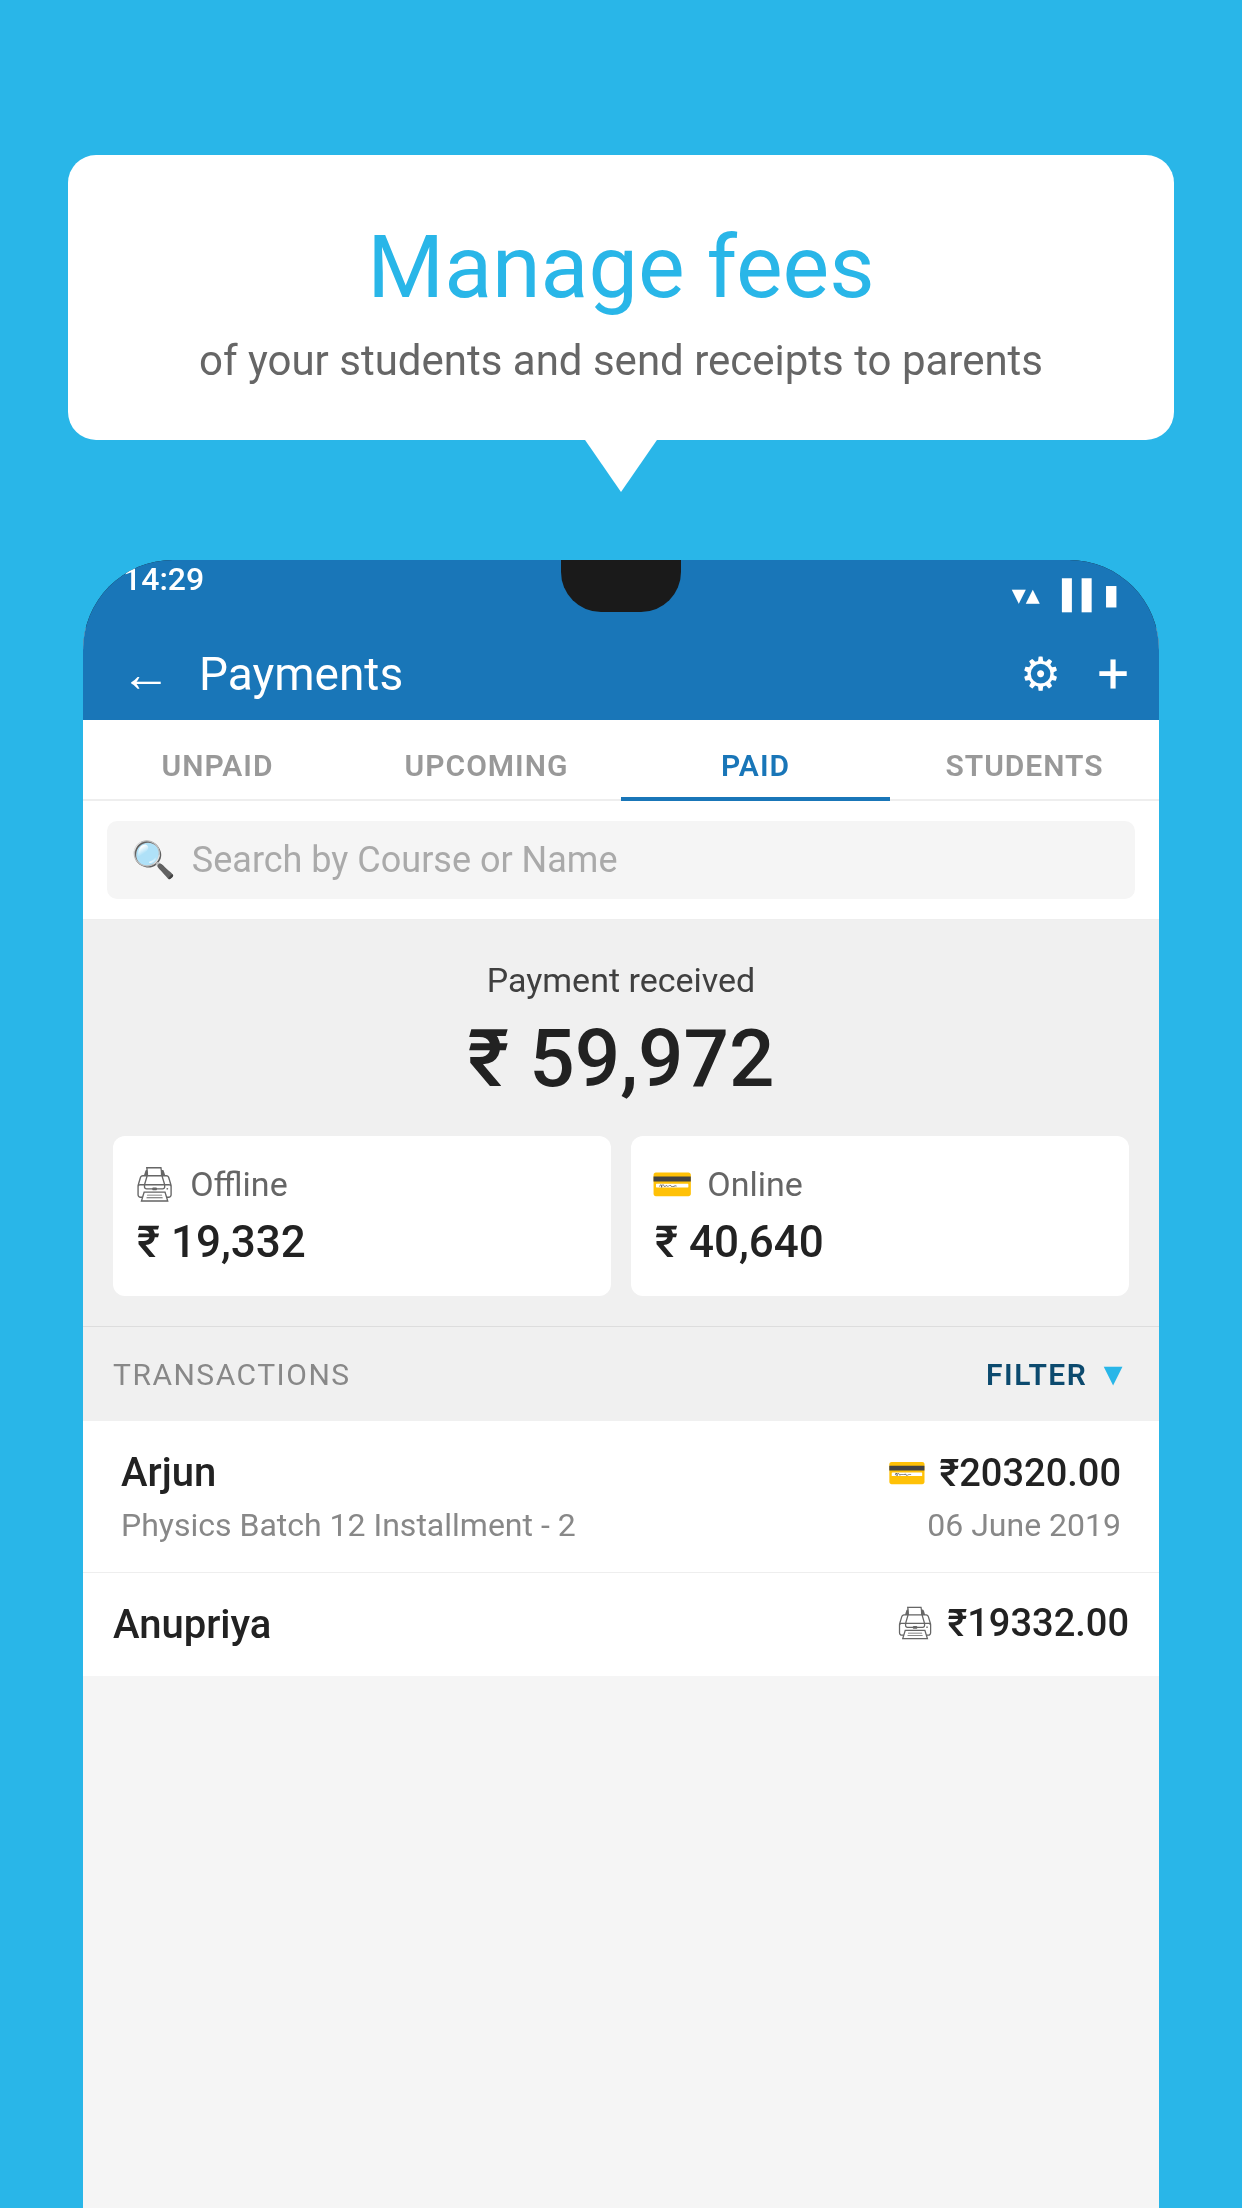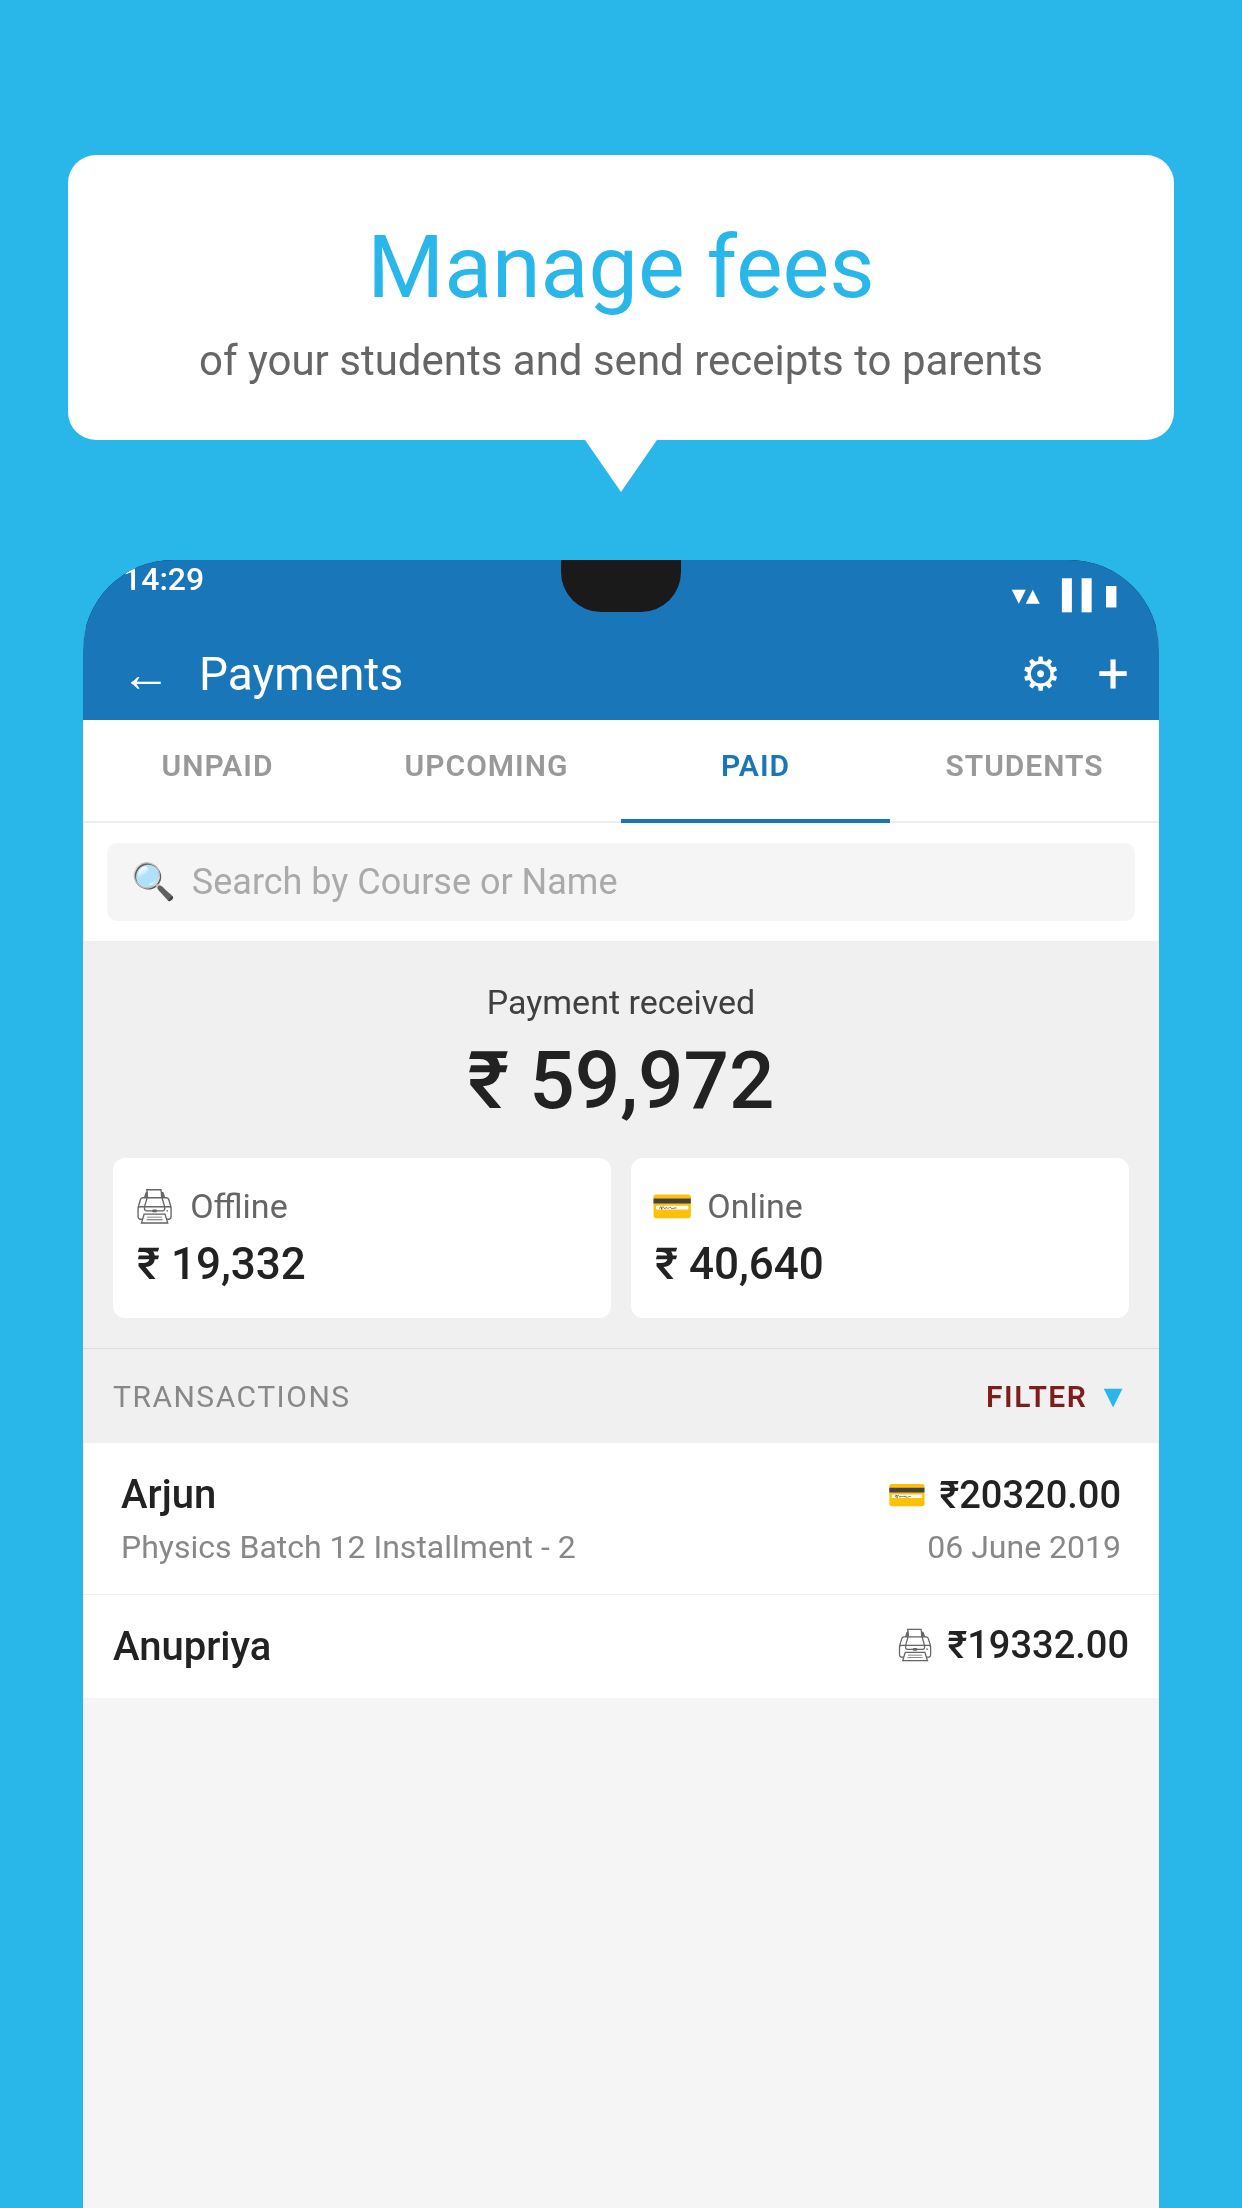--- a/index.html
+++ b/index.html
@@ -137,21 +137,21 @@
 
     
     .tabs {
       background: white;
       display: flex;
       border-bottom: 2px solid #eee;
     }
     .tab {
       flex: 1;
       text-align: center;
-      padding: 28px 0 38px;
+      padding: 28px 0 16px;
       font-size: 30px;
       font-weight: 600;
       color: #999;
       cursor: pointer;
       letter-spacing: 1px;
       position: relative;
     }
     .tab.active {
       color: #1976b8;
     }
@@ -254,21 +254,21 @@
     }
     .filter-btn {
       display: flex;
       align-items: center;
       gap: 10px;
       cursor: pointer;
     }
     .filter-label {
       font-size: 30px;
       font-weight: 600;
-      color: #7f1d1d;
+      color: #0c4a6e;
       letter-spacing: 1.5px;
     }
     .filter-icon {
       color: #29b6e8;
       font-size: 32px;
     }
 
     
     .transaction-row {
       background: white;

